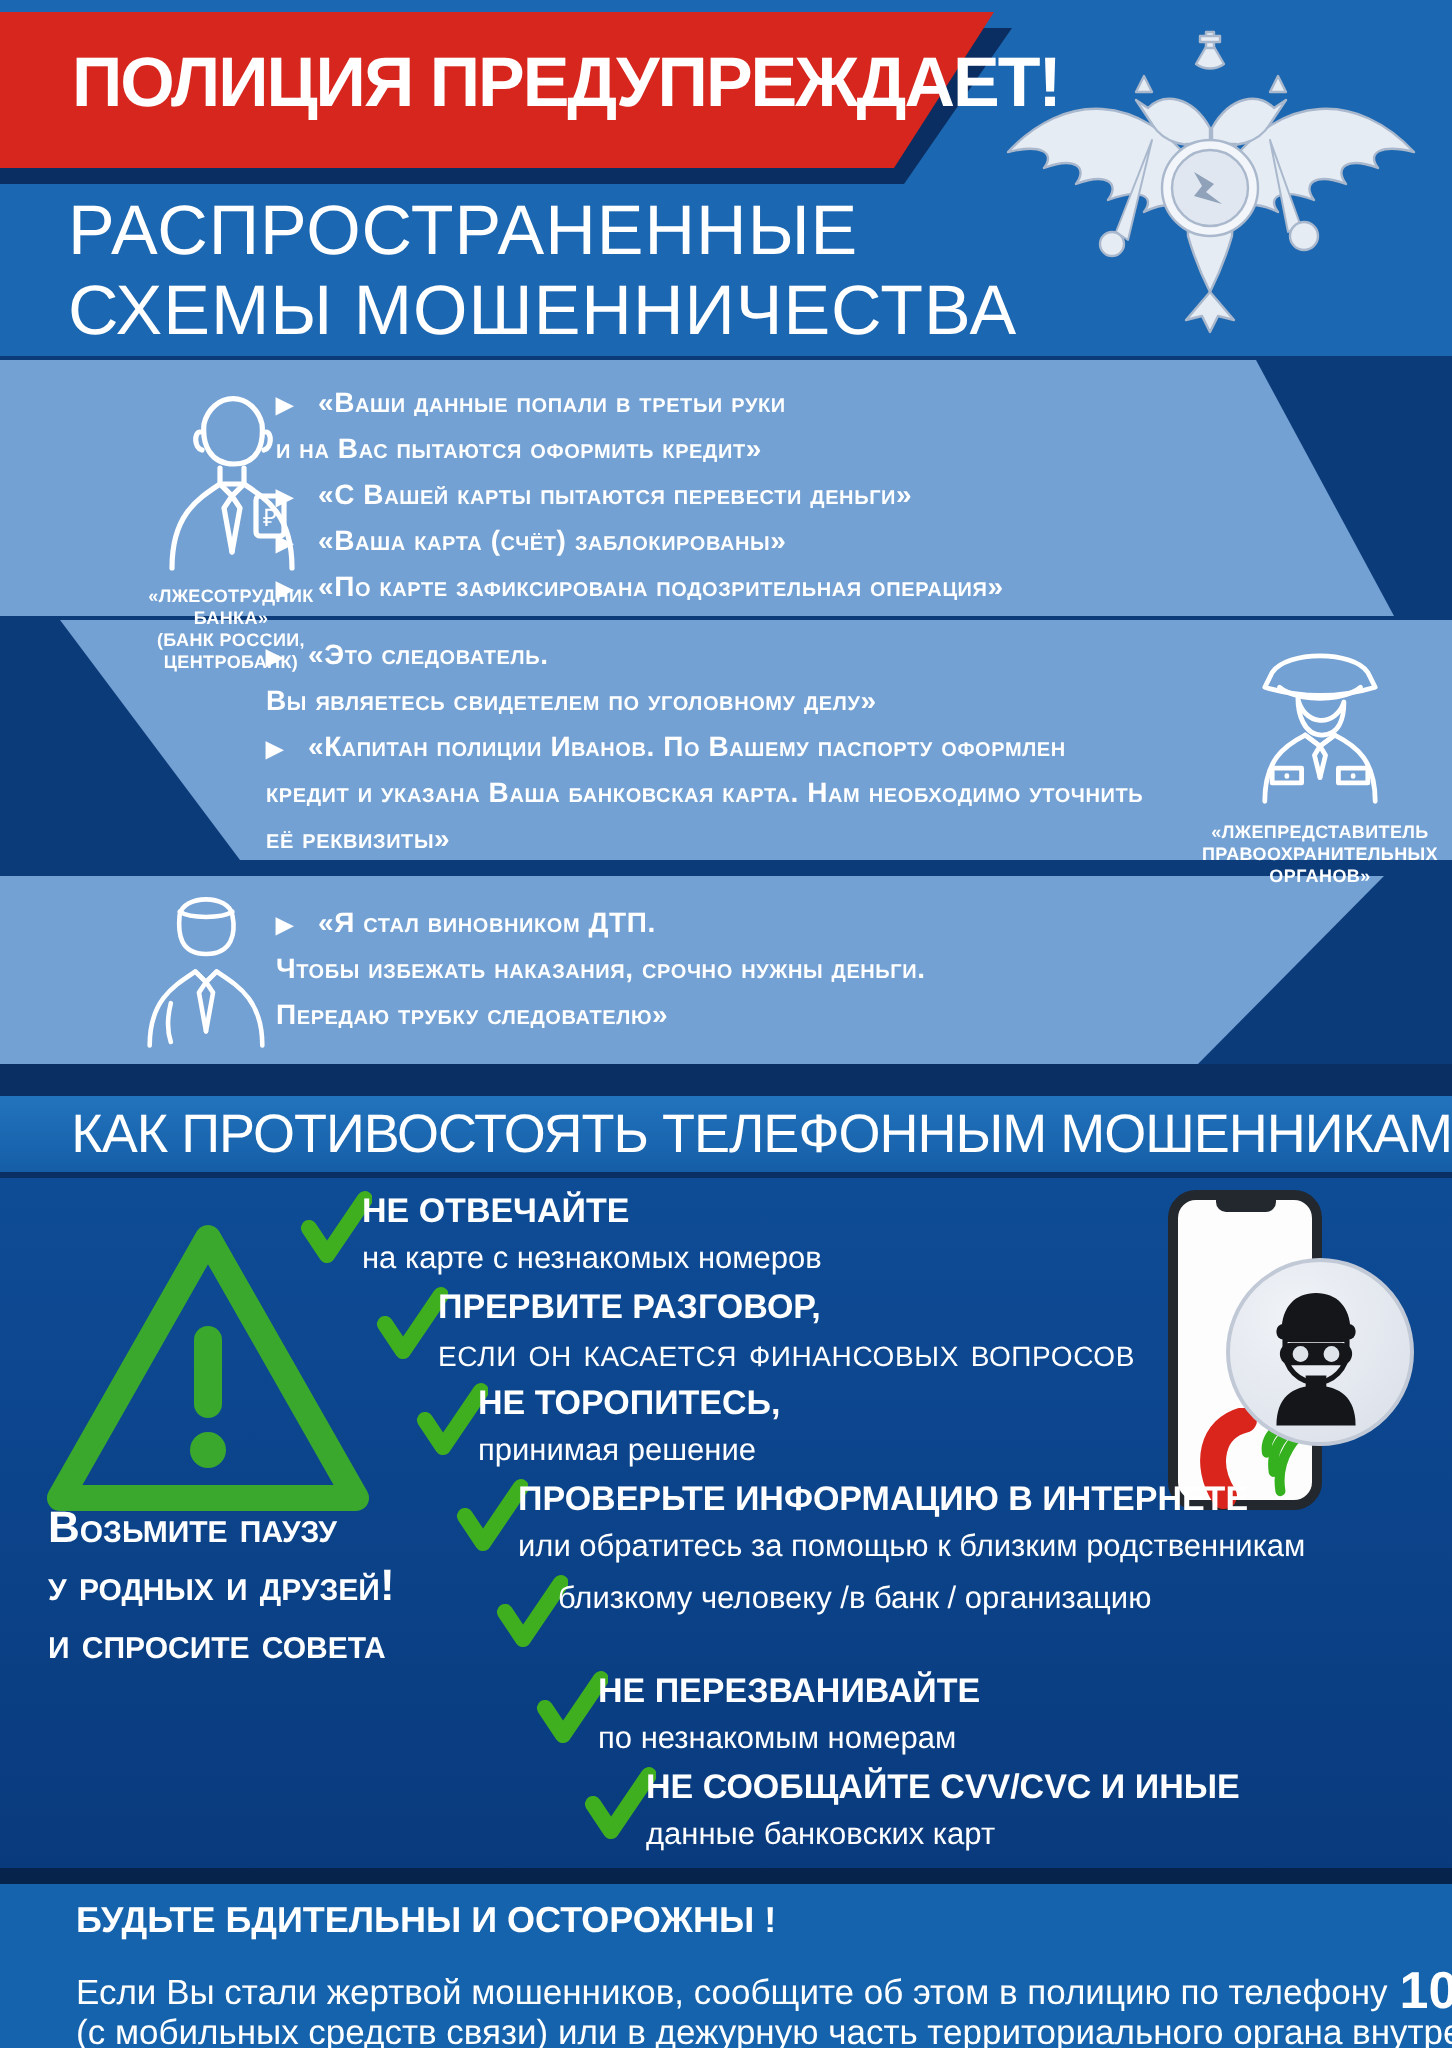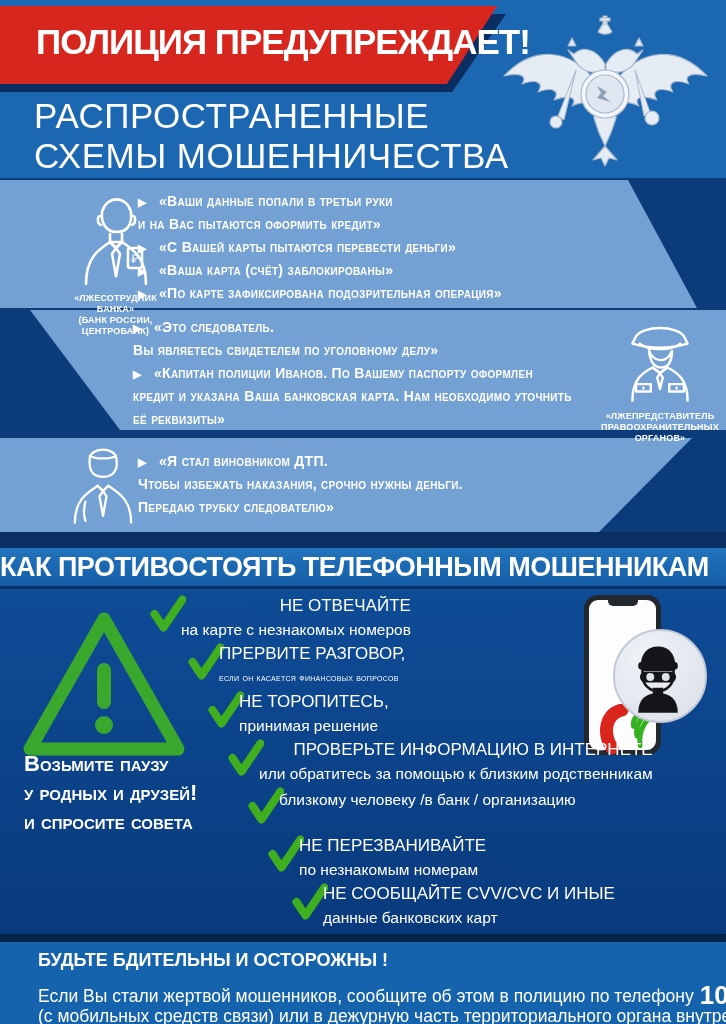--- a/index.html
+++ b/index.html
@@ -33,31 +33,31 @@
   .noarrow{width:21px;flex:0 0 21px;}
   .noarrow.flush{width:0;flex:0 0 0;}
   .persona{position:absolute;text-align:center;color:#fff;}
   .persona svg{display:block;margin:0 auto;}
   .persona-label{font-size:9px;font-weight:600;line-height:11px;letter-spacing:.2px;margin-top:3px;}
   
   .strip{position:absolute;left:0;width:726px;background:#0a2f63;}
   .bar-heading{
     position:absolute;left:0;top:548px;width:726px;height:38px;
     background:linear-gradient(#2273bd,#155ea7);
-    color:#fff;font-size:27px;font-weight:bold;text-align:left;line-height:38px;
+    color:#fff;font-size:27px;font-weight:normal;text-align:right;line-height:38px;
     letter-spacing:-.5px;
   }
   .checklist-area{position:absolute;left:0;top:589px;width:726px;height:345px;
     background:linear-gradient(#0e4c96,#093a7d);}
   .check-row{position:absolute;}
   .check-ic{position:absolute;top:0;}
   .check-texts{position:absolute;top:0;}
-  .check-title{color:#fff;font-size:17px;font-weight:normal;white-space:nowrap;line-height:22px;text-align:right;}
+  .check-title{color:#fff;font-size:17px;font-weight:bold;white-space:nowrap;line-height:22px;}
   .check-sub{color:#fff;font-size:15.5px;font-weight:400;white-space:nowrap;line-height:25px;}
-  .check-sub.caps{font-variant:small-caps;font-size:10px;letter-spacing:.3px;}
+  .check-sub.caps{font-variant:small-caps;font-size:20px;letter-spacing:.3px;}
   .advice{
     position:absolute;left:24px;top:160px;color:#fff;font-size:22px;font-weight:600;
     font-variant:small-caps;line-height:29px;white-space:nowrap;
   }
   .warn-triangle{position:absolute;left:20px;top:18px;}
   
   .phone{position:absolute;left:584px;top:6px;width:77px;height:160px;
     background:#fdfdfd;border:5px solid #23272e;border-radius:14px;box-sizing:border-box;}
   .notch{position:absolute;left:50%;top:-1px;transform:translateX(-50%);
     width:30px;height:7px;background:#23272e;border-radius:0 0 5px 5px;}

